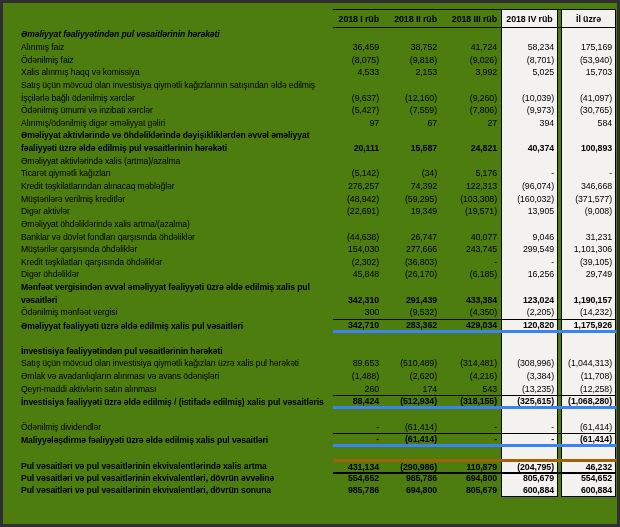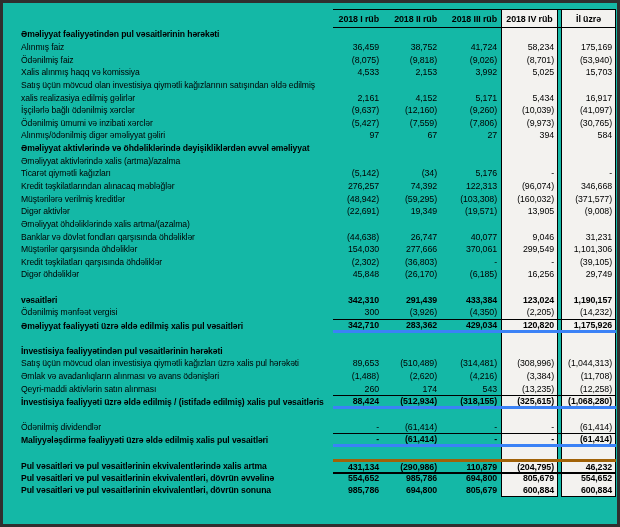--- a/index.html
+++ b/index.html
@@ -1,21 +1,21 @@
 <!DOCTYPE html>
 <html><head>
 <meta charset="utf-8">
 <style>
   * { margin:0; padding:0; box-sizing:border-box; }
   html,body { width:620px; height:527px; }
   body { font-family:"Liberation Sans", sans-serif; }
 
   .sheet {
     width:620px; height:527px;
-    background:#14b8a6;
+    background:#4d7c0f;
     border:3px solid #2f2f2f;
     padding:6px 0 0 15px;
     position:relative;
     overflow:hidden;
   }
 
   .table { position:relative; width:598px; }
 
   
   .box {
@@ -40,21 +40,21 @@
   .cell { height:100%; display:flex; align-items:center; }
 
   .lab {
     padding-left:3px;
     font-size:8.6px;
     letter-spacing:-0.1px;
     white-space:nowrap;
     overflow:visible;
     color:#000;
   }
-  .lab.bi { font-weight:bold; }
+  .lab.bi { font-weight:bold; font-style:italic; }
   .lab.b  { font-weight:bold; }
   .lab.i  { }
 
   .num {
     justify-content:flex-end;
     padding-right:4px;
     font-size:8.8px;
     letter-spacing:-0.1px;
     white-space:nowrap;
     color:#000;
@@ -132,29 +132,20 @@
         <div class="row">
           <div class="cell lab n">Satış üçün mövcud olan investisiya qiymətli kağızlarının satışından əldə edilmiş</div>
           <div class="cell num"></div>
           <div class="cell num"></div>
           <div class="cell num"></div>
           <div class="cell num"></div>
           <div class="cell gap"></div>
           <div class="cell num"></div>
         </div>
         <div class="row">
-          <div class="cell lab n">xalis realizasiya edilmiş gəlirlər</div>
-          <div class="cell num">2,161</div>
-          <div class="cell num">4,152</div>
-          <div class="cell num">5,171</div>
-          <div class="cell num">5,434</div>
-          <div class="cell gap"></div>
-          <div class="cell num">16,917</div>
-        </div>
-        <div class="row">
           <div class="cell lab n">İşçilərlə bağlı ödənilmiş xərclər</div>
           <div class="cell num">(9,637)</div>
           <div class="cell num">(12,160)</div>
           <div class="cell num">(9,260)</div>
           <div class="cell num">(10,039)</div>
           <div class="cell gap"></div>
           <div class="cell num">(41,097)</div>
         </div>
         <div class="row">
           <div class="cell lab n">Ödənilmiş ümumi və inzibati xərclər</div>
@@ -177,20 +168,29 @@
         <div class="row">
           <div class="cell lab b">Əməliyyat aktivlərində və öhdəliklərində dəyişikliklərdən əvvəl əməliyyat</div>
           <div class="cell num"></div>
           <div class="cell num"></div>
           <div class="cell num"></div>
           <div class="cell num"></div>
           <div class="cell gap"></div>
           <div class="cell num"></div>
         </div>
         <div class="row">
+          <div class="cell lab b">fəaliyyəti üzrə əldə edilmiş pul vəsaitlərinin hərəkəti</div>
+          <div class="cell num vb">20,111</div>
+          <div class="cell num vb">15,587</div>
+          <div class="cell num vb">24,821</div>
+          <div class="cell num vb">40,374</div>
+          <div class="cell gap"></div>
+          <div class="cell num vb">100,893</div>
+        </div>
+        <div class="row">
           <div class="cell lab i">Əməliyyat aktivlərində xalis (artma)/azalma</div>
           <div class="cell num"></div>
           <div class="cell num"></div>
           <div class="cell num"></div>
           <div class="cell num"></div>
           <div class="cell gap"></div>
           <div class="cell num"></div>
         </div>
         <div class="row">
           <div class="cell lab n">Ticarət qiymətli kağızları</div>
@@ -243,21 +243,21 @@
           <div class="cell num">26,747</div>
           <div class="cell num">40,077</div>
           <div class="cell num">9,046</div>
           <div class="cell gap"></div>
           <div class="cell num">31,231</div>
         </div>
         <div class="row">
           <div class="cell lab n">Müştərilər qarşısında öhdəliklər</div>
           <div class="cell num">154,030</div>
           <div class="cell num">277,666</div>
-          <div class="cell num">370,061</div>
+          <div class="cell num">243,745</div>
           <div class="cell num">299,549</div>
           <div class="cell gap"></div>
           <div class="cell num">1,101,306</div>
         </div>
         <div class="row">
           <div class="cell lab n">Kredit təşkilatları qarşısında öhdəliklər</div>
           <div class="cell num">(2,302)</div>
           <div class="cell num">(36,803)</div>
           <div class="cell num">-</div>
           <div class="cell num">-</div>
@@ -267,40 +267,41 @@
         <div class="row">
           <div class="cell lab n">Digər öhdəliklər</div>
           <div class="cell num">45,848</div>
           <div class="cell num">(26,170)</div>
           <div class="cell num">(6,185)</div>
           <div class="cell num">16,256</div>
           <div class="cell gap"></div>
           <div class="cell num">29,749</div>
         </div>
         <div class="row">
+          <div class="cell lab b">Mənfəət vergisindən əvvəl əməliyyat fəaliyyəti üzrə əldə edilmiş xalis pul</div>
           <div class="cell num"></div>
           <div class="cell num"></div>
           <div class="cell num"></div>
           <div class="cell num"></div>
           <div class="cell gap"></div>
           <div class="cell num"></div>
         </div>
         <div class="row">
           <div class="cell lab b">vəsaitləri</div>
           <div class="cell num vb">342,310</div>
           <div class="cell num vb">291,439</div>
           <div class="cell num vb">433,384</div>
           <div class="cell num vb">123,024</div>
           <div class="cell gap"></div>
           <div class="cell num vb">1,190,157</div>
         </div>
         <div class="row">
           <div class="cell lab n">Ödənilmiş mənfəət vergisi</div>
           <div class="cell num">300</div>
-          <div class="cell num">(3,926)</div>
+          <div class="cell num">(9,532)</div>
           <div class="cell num">(4,350)</div>
           <div class="cell num">(2,205)</div>
           <div class="cell gap"></div>
           <div class="cell num">(14,232)</div>
         </div>
         <div class="row b-tb">
           <div class="cell lab b">Əməliyyat fəaliyyəti üzrə əldə edilmiş xalis pul vəsaitləri</div>
           <div class="cell num vb">342,710</div>
           <div class="cell num vb">283,362</div>
           <div class="cell num vb">429,034</div>

